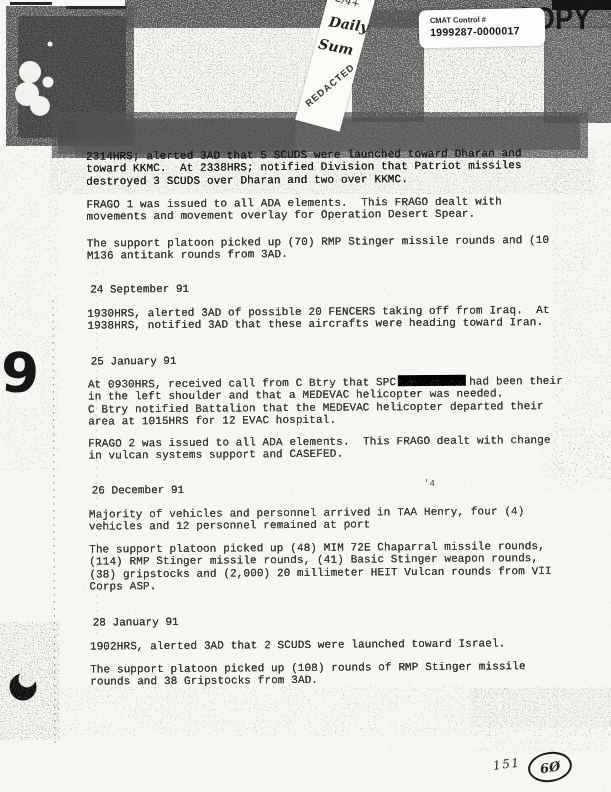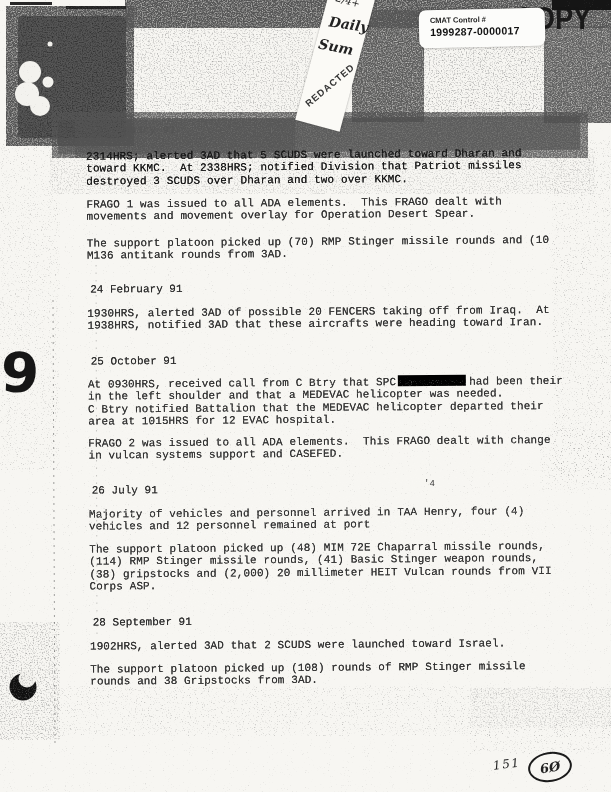--- a/index.html
+++ b/index.html
@@ -114,51 +114,51 @@
   <div class="para" style="top:199px">
     <div class="line">FRAGO 1 was issued to all ADA elements.  This FRAGO dealt with</div>
     <div class="line">movements and movement overlay for Operation Desert Spear.</div>
   </div>
 
   <div class="para" style="top:238px">
     <div class="line">The support platoon picked up (70) RMP Stinger missile rounds and (10</div>
     <div class="line">M136 antitank rounds from 3AD.</div>
   </div>
 
-  <div class="heading" style="top:284px">24 February 91</div>
+  <div class="heading" style="top:284px">24 September 91</div>
   <div class="para" style="top:308px">
     <div class="line">1930HRS, alerted 3AD of possible 20 FENCERS taking off from Iraq.  At</div>
     <div class="line">1938HRS, notified 3AD that these aircrafts were heading toward Iran.</div>
   </div>
 
-  <div class="heading" style="top:356px">25 October 91</div>
+  <div class="heading" style="top:356px">25 January 91</div>
   <div class="para" style="top:378px">
     <div class="line"><span>At 0930HRS, received call from C Btry that SPC</span><span class="redact"></span><span>had been their</span></div>
     <div class="line">in the left shoulder and that a MEDEVAC helicopter was needed.</div>
     <div class="line">C Btry notified Battalion that the MEDEVAC helicopter departed their</div>
     <div class="line">area at 1015HRS for 12 EVAC hospital.</div>
   </div>
   <div class="para" style="top:438px">
     <div class="line">FRAGO 2 was issued to all ADA elements.  This FRAGO dealt with change</div>
     <div class="line">in vulcan systems support and CASEFED.</div>
   </div>
 
-  <div class="heading" style="top:485px">26 July 91</div>
+  <div class="heading" style="top:485px">26 December 91</div>
   <div class="para" style="top:509px">
     <div class="line">Majority of vehicles and personnel arrived in TAA Henry, four (4)</div>
     <div class="line">vehicles and 12 personnel remained at port</div>
   </div>
   <div class="para" style="top:544px">
     <div class="line">The support platoon picked up (48) MIM 72E Chaparral missile rounds,</div>
     <div class="line">(114) RMP Stinger missile rounds, (41) Basic Stinger weapon rounds,</div>
     <div class="line">(38) gripstocks and (2,000) 20 millimeter HEIT Vulcan rounds from VII</div>
     <div class="line">Corps ASP.</div>
   </div>
 
-  <div class="heading" style="top:617px">28 September 91</div>
+  <div class="heading" style="top:617px">28 January 91</div>
   <div class="para" style="top:641px">
     <div class="line">1902HRS, alerted 3AD that 2 SCUDS were launched toward Israel.</div>
   </div>
   <div class="para" style="top:664px">
     <div class="line">The support platoon picked up (108) rounds of RMP Stinger missile</div>
     <div class="line">rounds and 38 Gripstocks from 3AD.</div>
   </div>
 
 </div>
 

